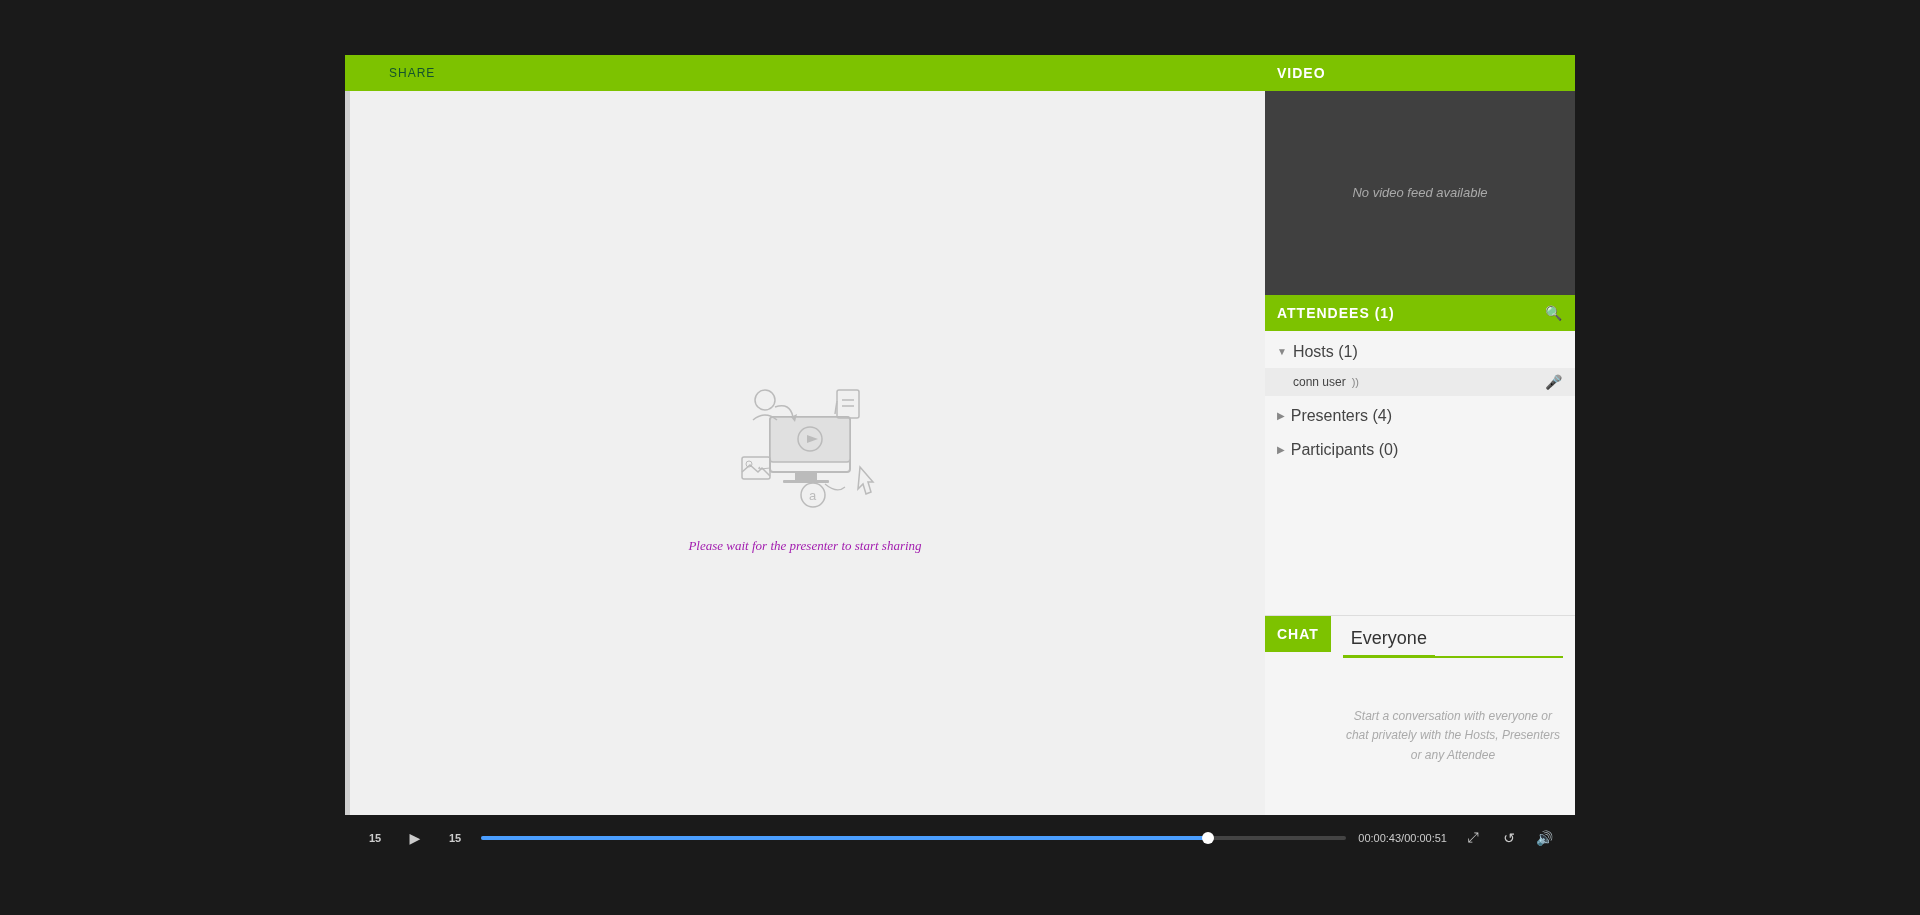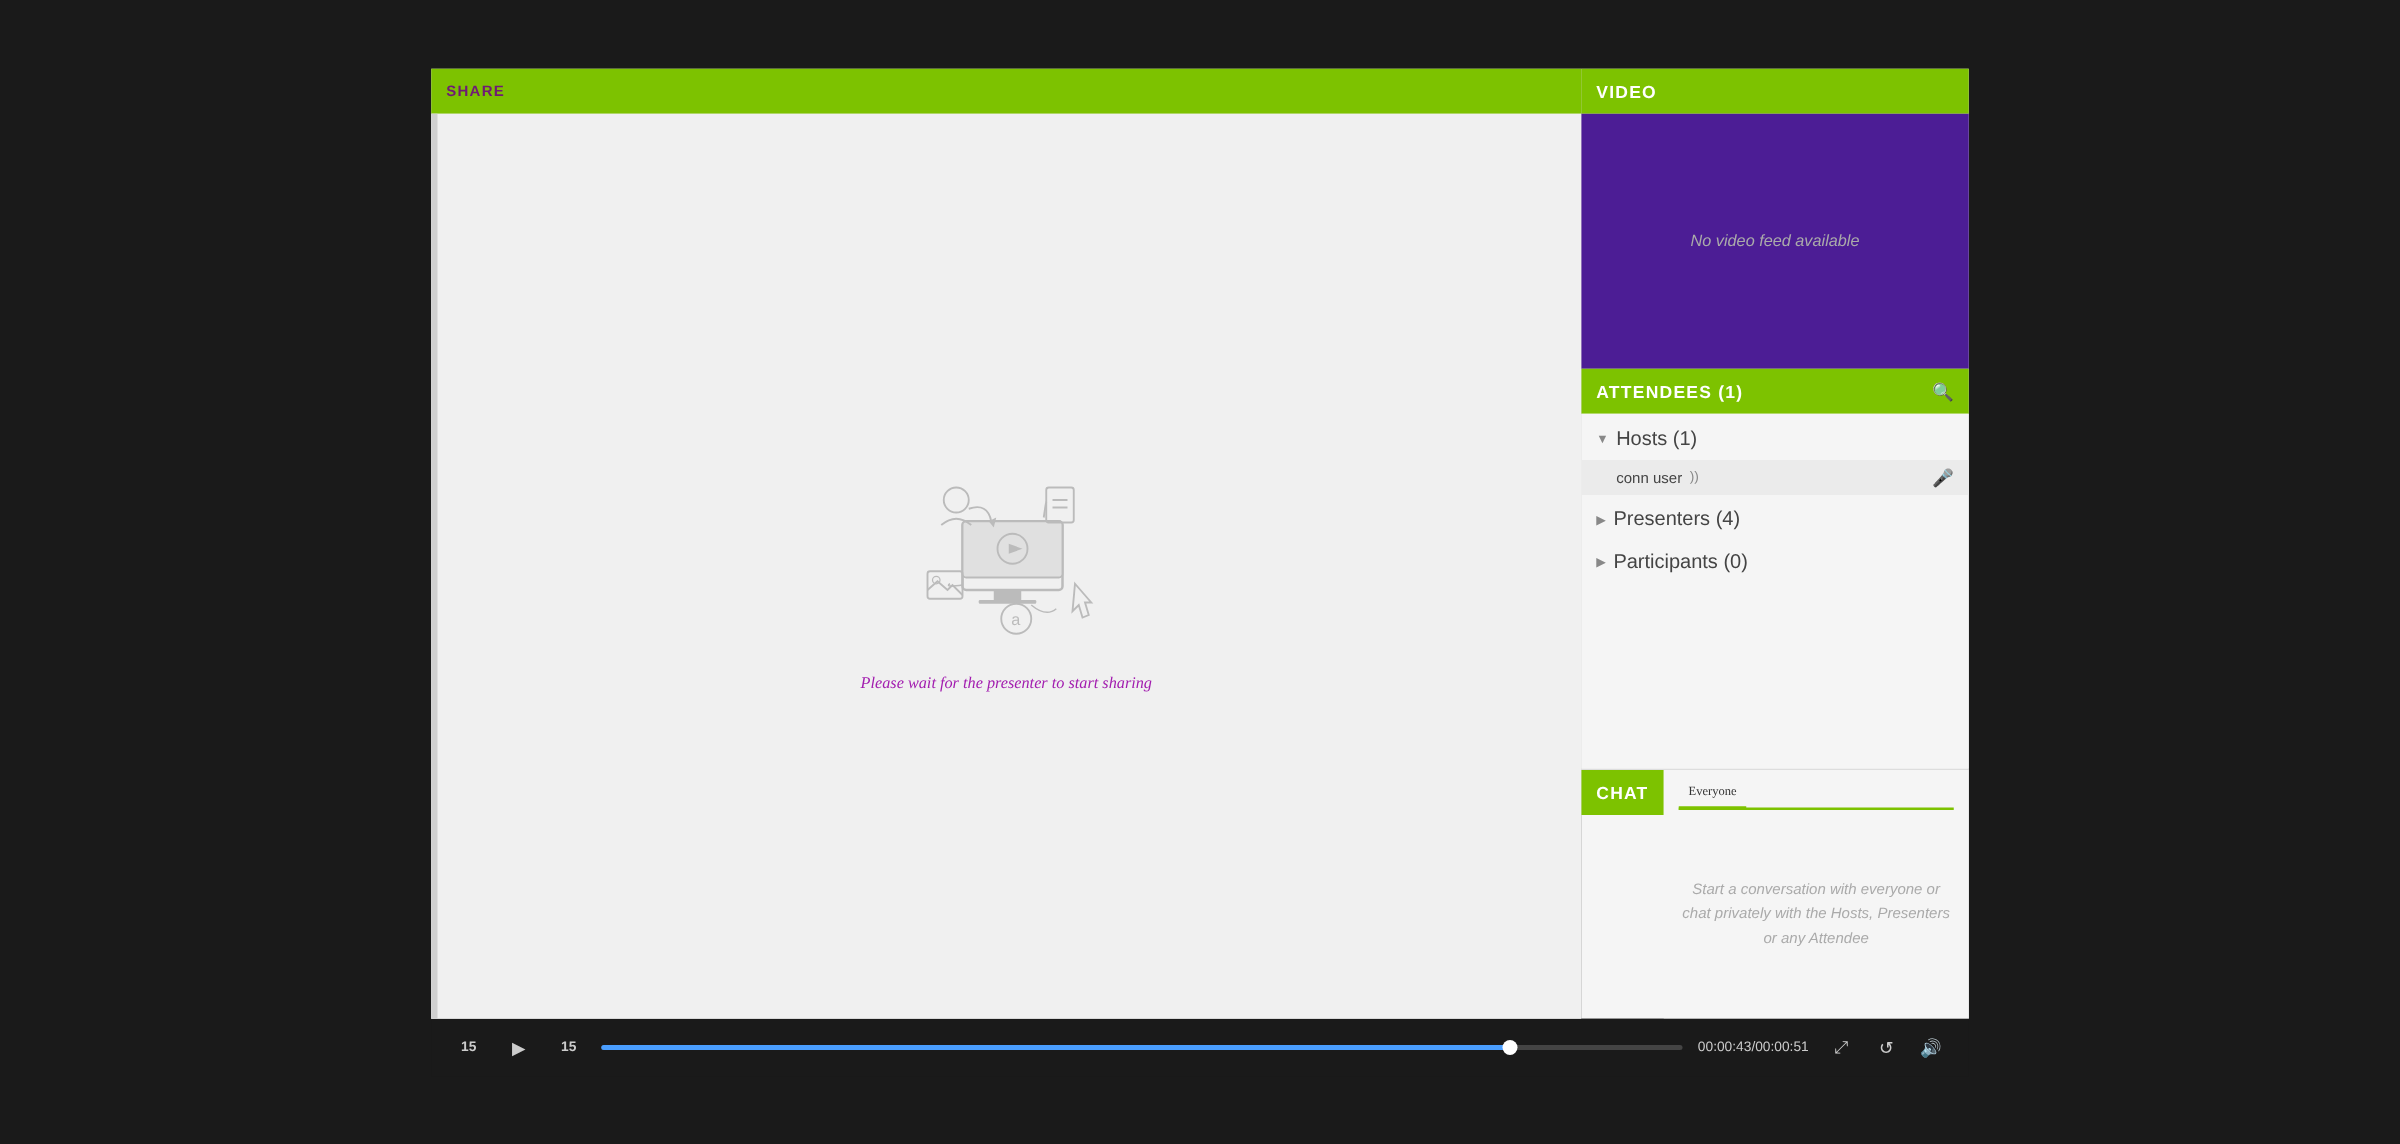--- a/index.html
+++ b/index.html
@@ -39,24 +39,25 @@
 
     .left-header {
       background: #7dc200;
       padding: 8px 12px;
       height: 36px;
       display: flex;
       align-items: center;
     }
 
     .left-header-title {
-      color: #701a75;
+      color: #14532d;
       font-size: 12px;
-      font-weight: bold;
+      font-weight: normal;
       letter-spacing: 1px;
+      margin-left: 32px;
     }
 
     .left-content {
       flex: 1;
       display: flex;
       align-items: center;
       justify-content: center;
       flex-direction: column;
       background: #f0f0f0;
       position: relative;
@@ -107,21 +108,21 @@
 
     .section-header-title {
       color: #fff;
       font-size: 14px;
       font-weight: bold;
       letter-spacing: 1px;
     }
 
     .video-content {
       flex: 1;
-      background: #4c1d95;
+      background: #404040;
       display: flex;
       align-items: center;
       justify-content: center;
       color: #aaa;
       font-size: 13px;
       font-style: italic;
     }
 
     
     .attendees-section {
@@ -224,26 +225,25 @@
     }
 
     .chat-tabs {
       display: flex;
       border-bottom: 2px solid #7dc200;
       margin-bottom: 8px;
     }
 
     .chat-tab {
       padding: 4px 8px 6px;
-      font-size: 10px;
+      font-size: 18px;
       color: #333;
       cursor: pointer;
       border-bottom: 3px solid transparent;
       margin-bottom: -2px;
-      font-family: Liberation Serif, serif;
     }
 
     .chat-tab.active {
       border-bottom: 3px solid #7dc200;
       color: #333;
       font-weight: 500;
     }
 
     .chat-message-area {
       flex: 1;

